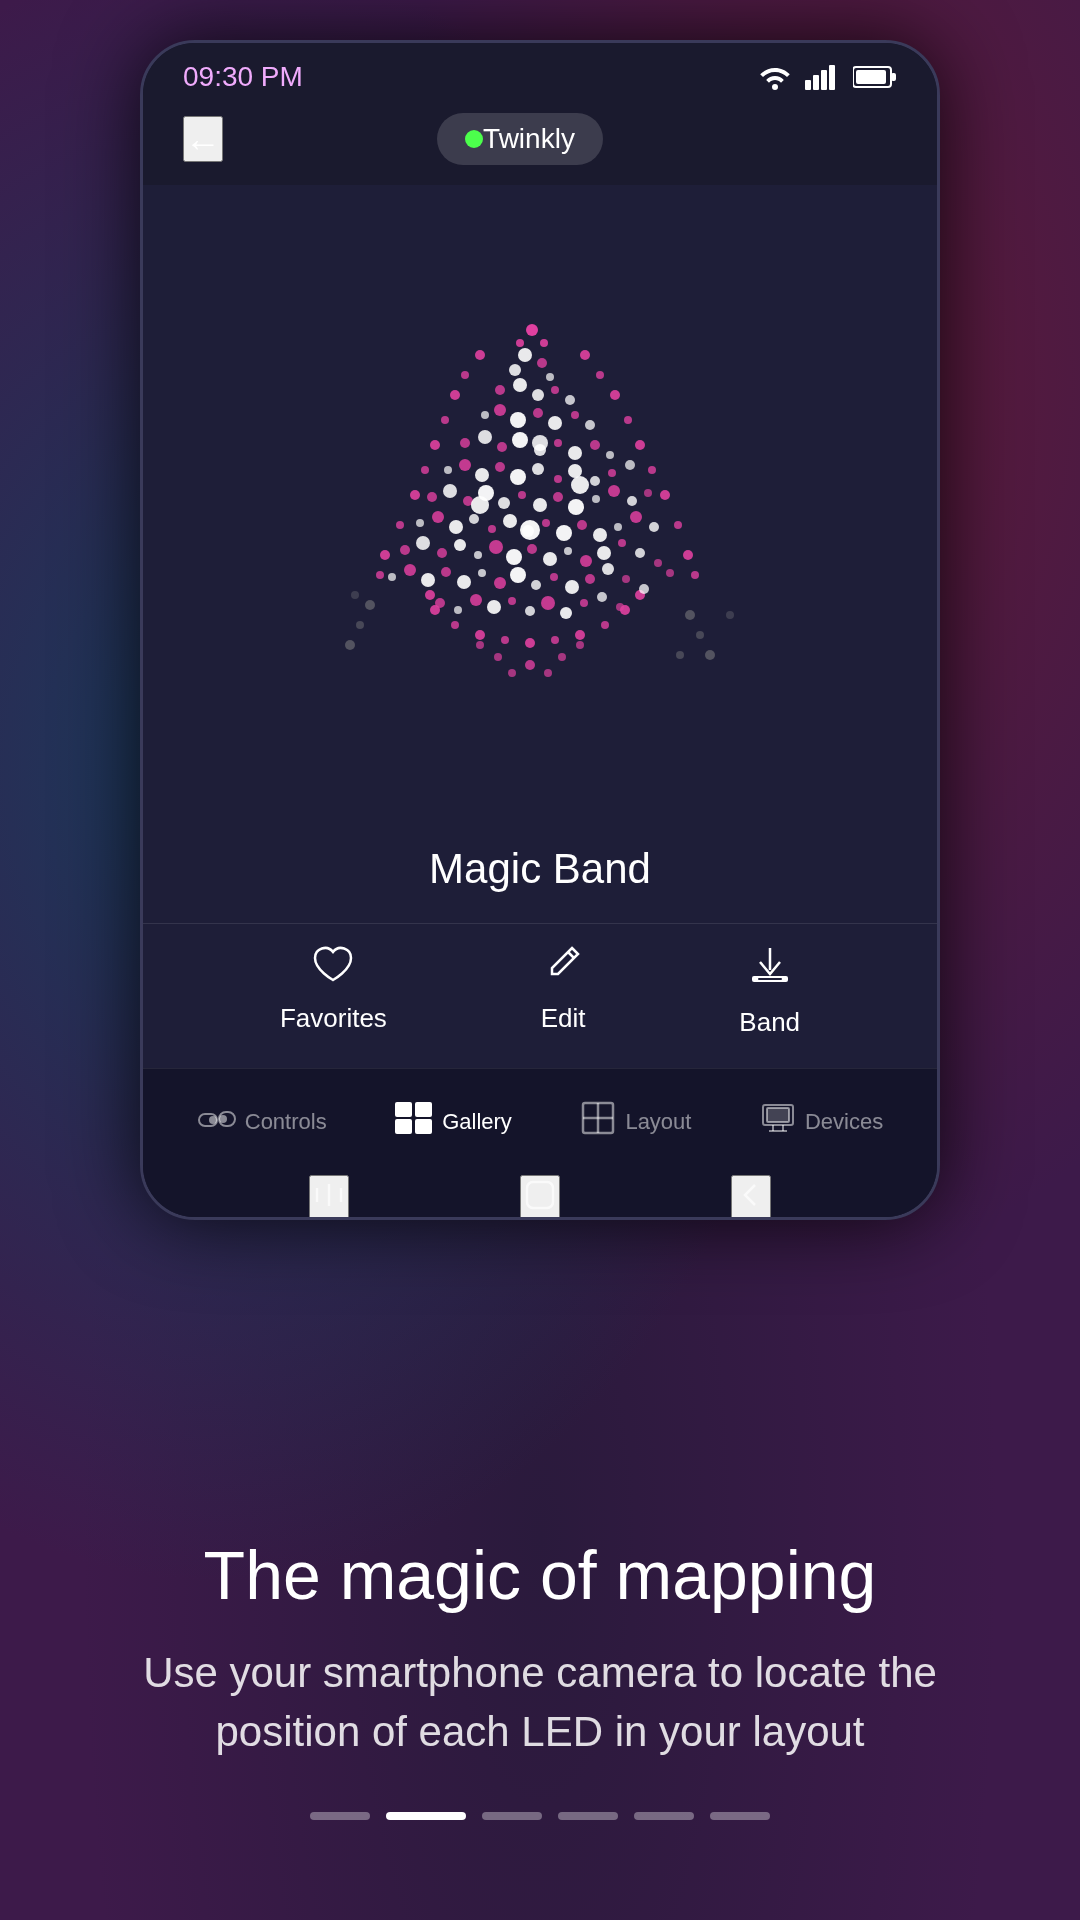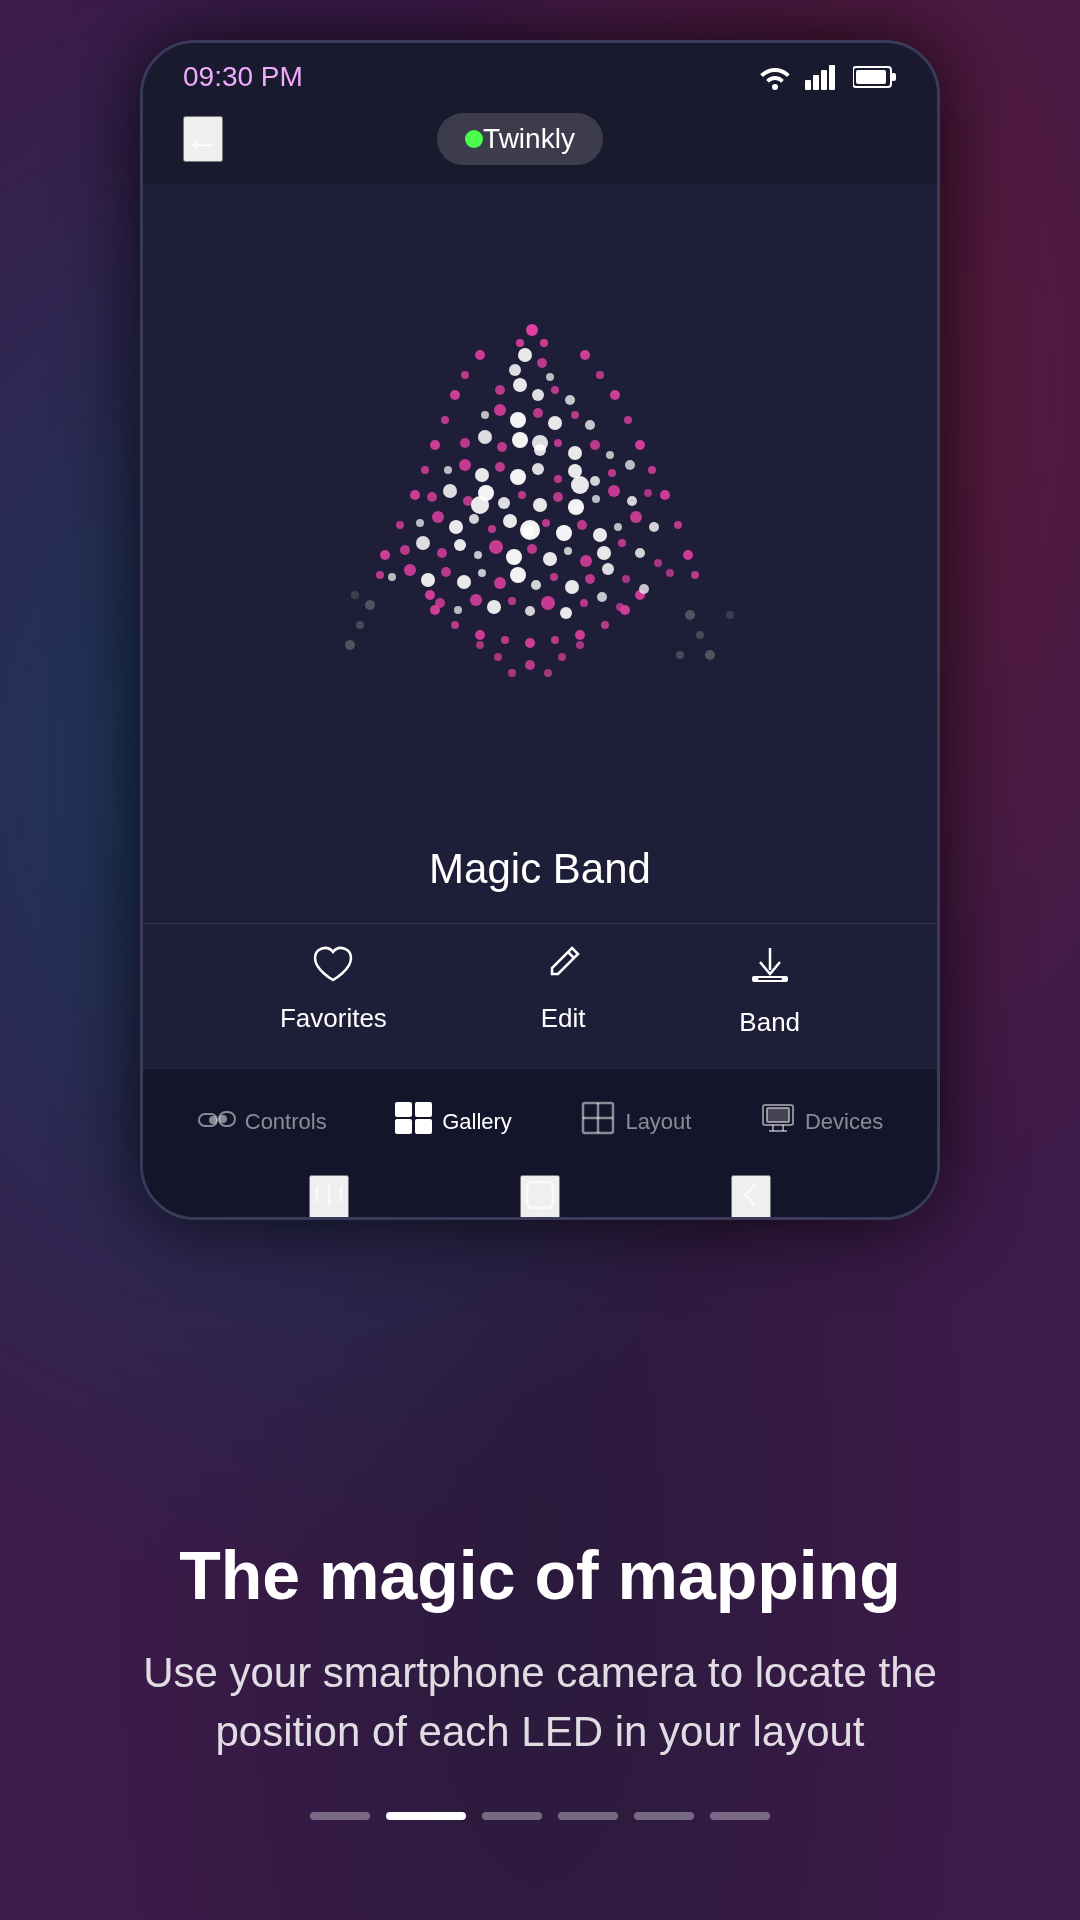--- a/index.html
+++ b/index.html
@@ -217,21 +217,21 @@
       left: 0;
       right: 0;
       padding: 60px 80px 100px;
       text-align: center;
       z-index: 2;
     }
 
     .bottom-title {
       color: white;
       font-size: 68px;
-      font-weight: 700;
+      font-weight: 400;
       margin-bottom: 30px;
     }
 
     .bottom-subtitle {
       color: rgba(255,255,255,0.85);
       font-size: 42px;
       line-height: 1.4;
       font-weight: 300;
     }
 

